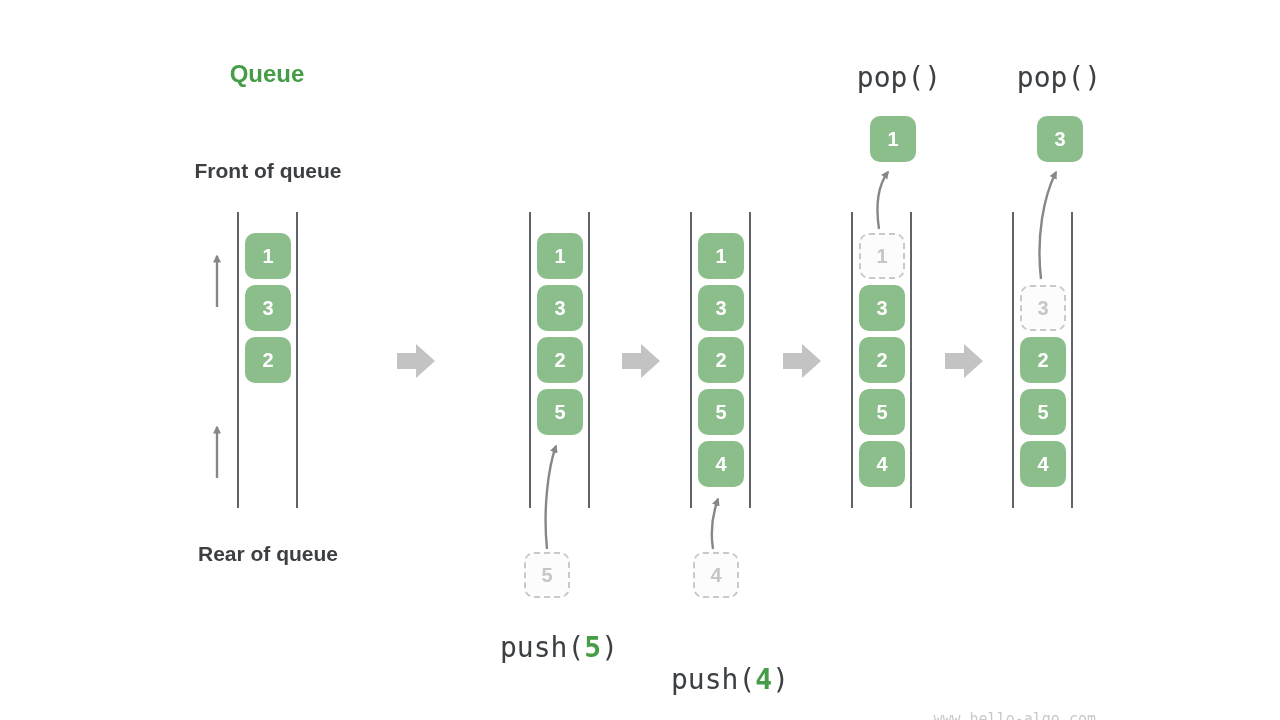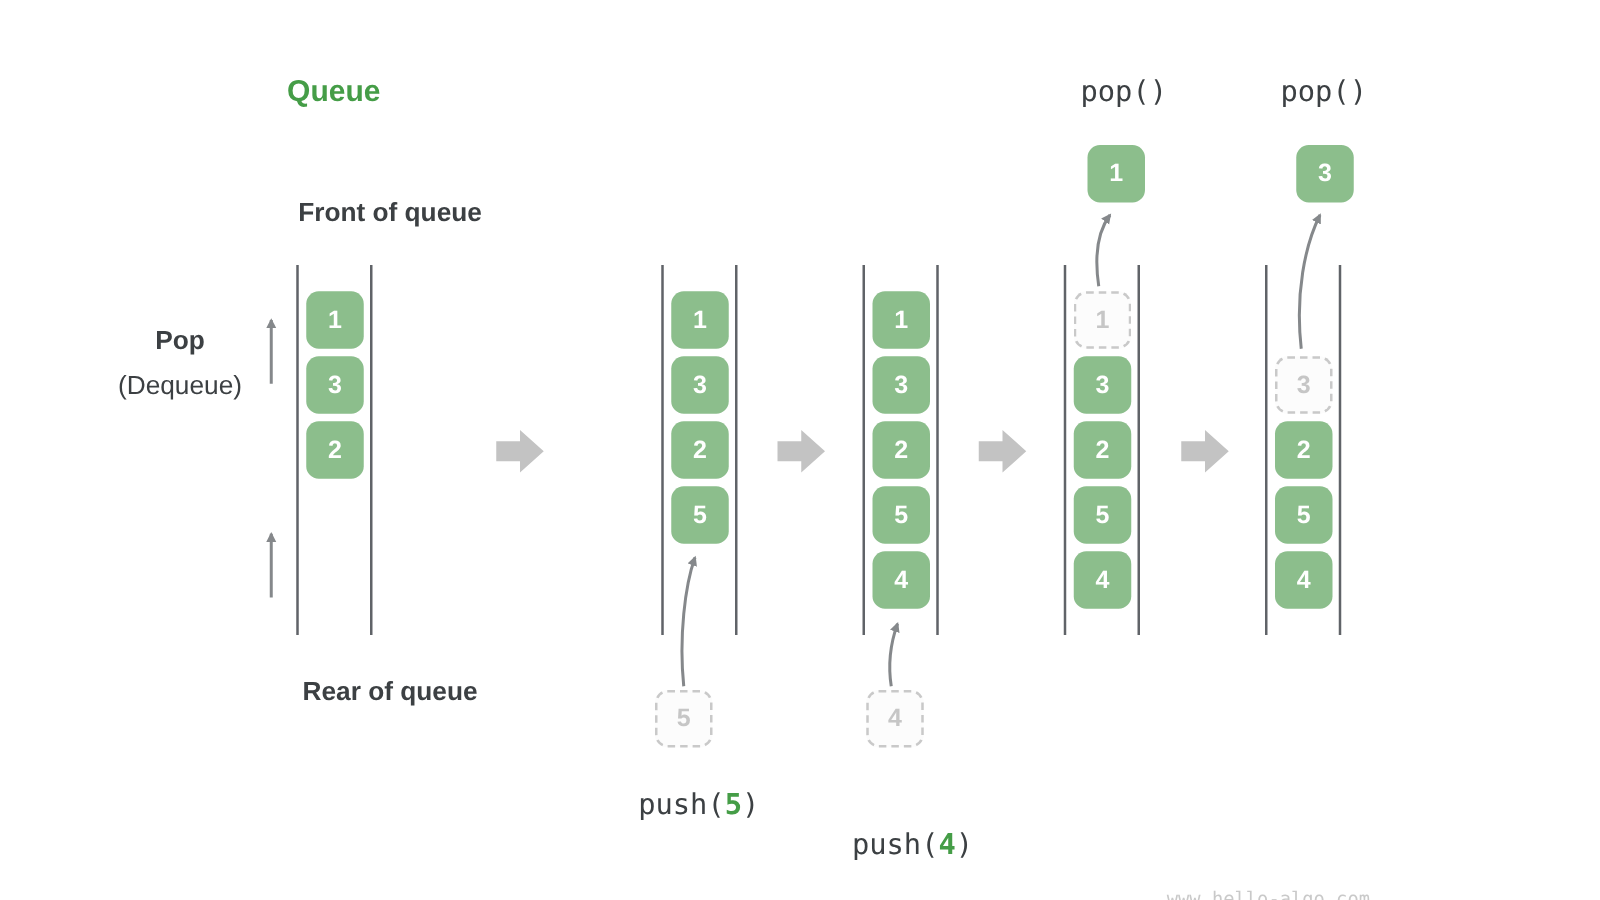--- a/index.html
+++ b/index.html
@@ -22,35 +22,34 @@
     font-size: 24px;
     font-weight: bold;
     color: var(--title-green, #459d47);
     white-space: nowrap;
   }
   .heading {
     font-size: 21px;
     font-weight: bold;
     color: var(--dark-text, #3c4043);
     white-space: nowrap;
-    margin-left: 44px;
   }
   .side-label {
     text-align: center;
     color: var(--dark-text, #3c4043);
     font-size: 21px;
     line-height: 36px;
     white-space: nowrap;
   }
   .side-label .b { font-weight: bold; display: block; }
   .side-label .sub { font-weight: normal; display: block; }
 
   .mono-label {
     font-family: "DejaVu Sans Mono", monospace;
-    font-size: 23px;
+    font-size: 28px;
     color: var(--dark-text, #3c4043);
     white-space: nowrap;
   }
   .mono-label .arg {
     color: var(--title-green, #459d47);
     font-weight: bold;
   }
 
   .rail {
     position: absolute;
@@ -93,24 +92,20 @@
 </style>
 </head>
 <body>
 
 <div id="canvas">
 
   <div class="abs center-x title" style="left:267px; top:60px;">Queue</div>
 
   <div class="abs center-x heading" style="left:268px; top:159px;">Front of queue</div>
 
-  <div class="abs center-x side-label" style="left:144px; top:255px;">
-    <span class="b">Pop</span>
-    <span class="sub">(Dequeue)</span>
-  </div>
 
 
   <div class="abs center-x heading" style="left:268px; top:542px;">Rear of queue</div>
 
   <div class="abs center-x mono-label" style="left:899px; top:61px;">pop()</div>
   <div class="abs center-x mono-label" style="left:1059px; top:61px;">pop()</div>
 
   <div class="abs center-x mono-label" style="left:559px; top:631px;">
     <span>push(</span><span class="arg">5</span><span>)</span>
   </div>

